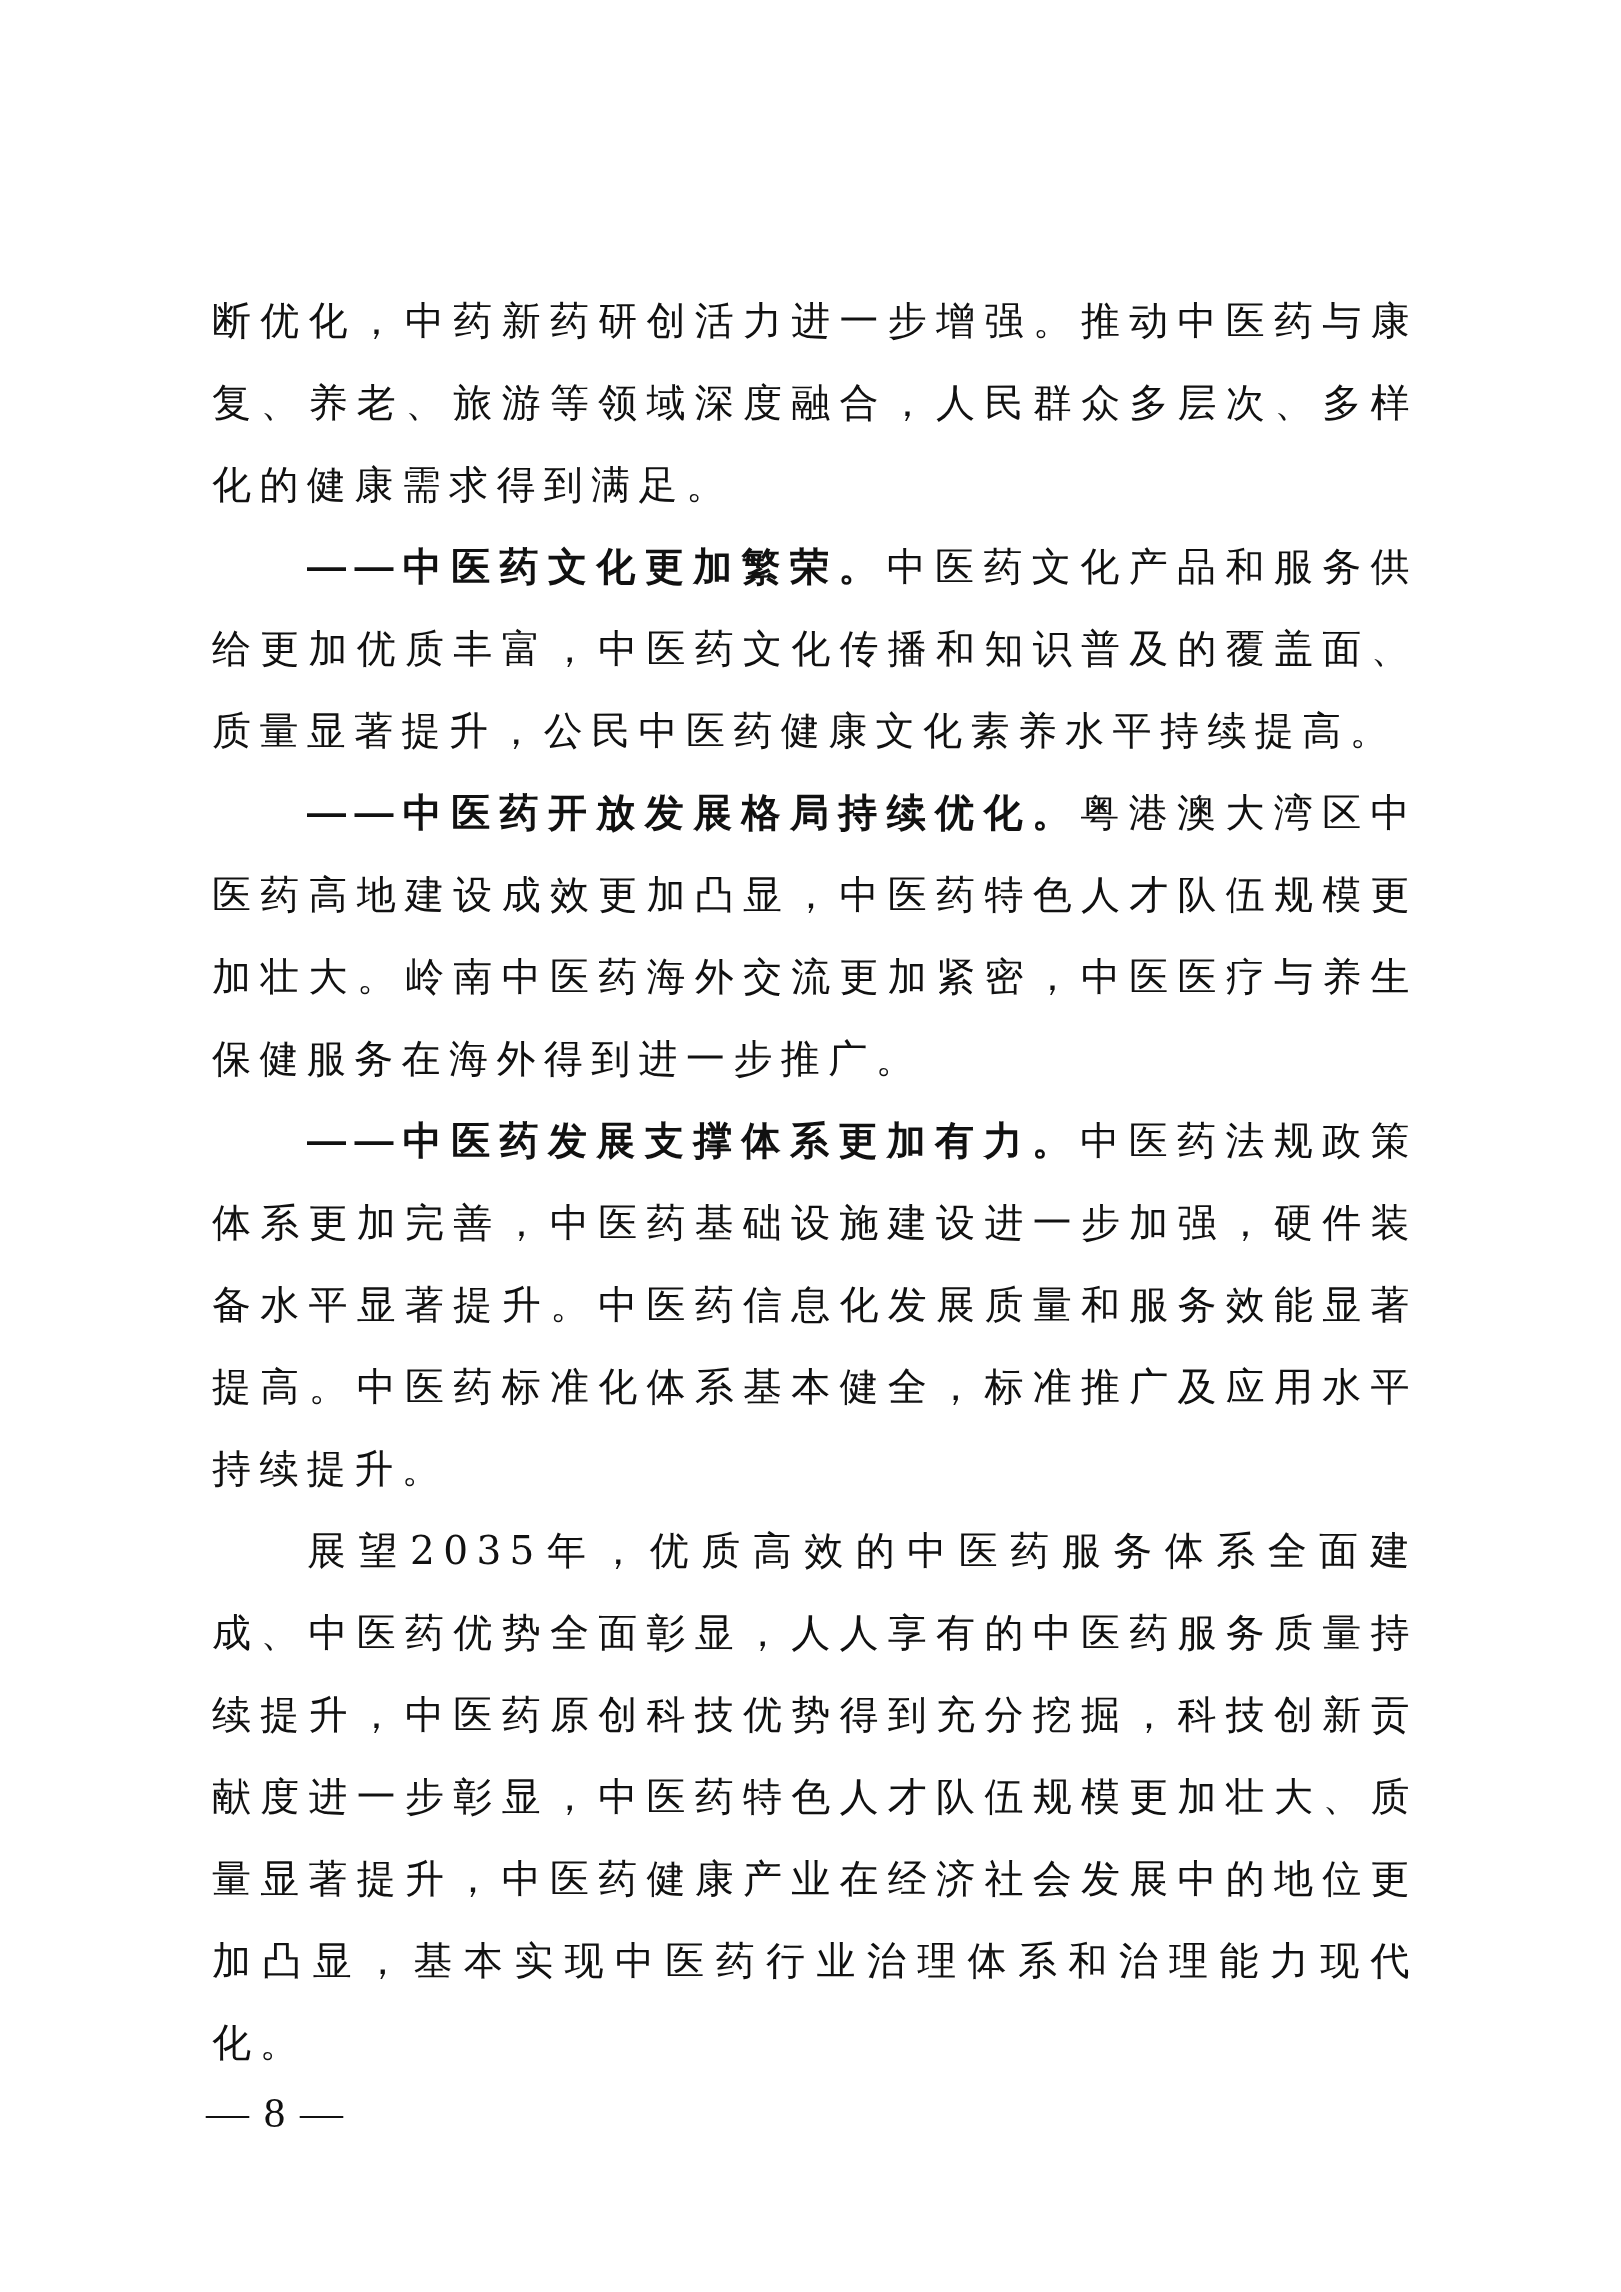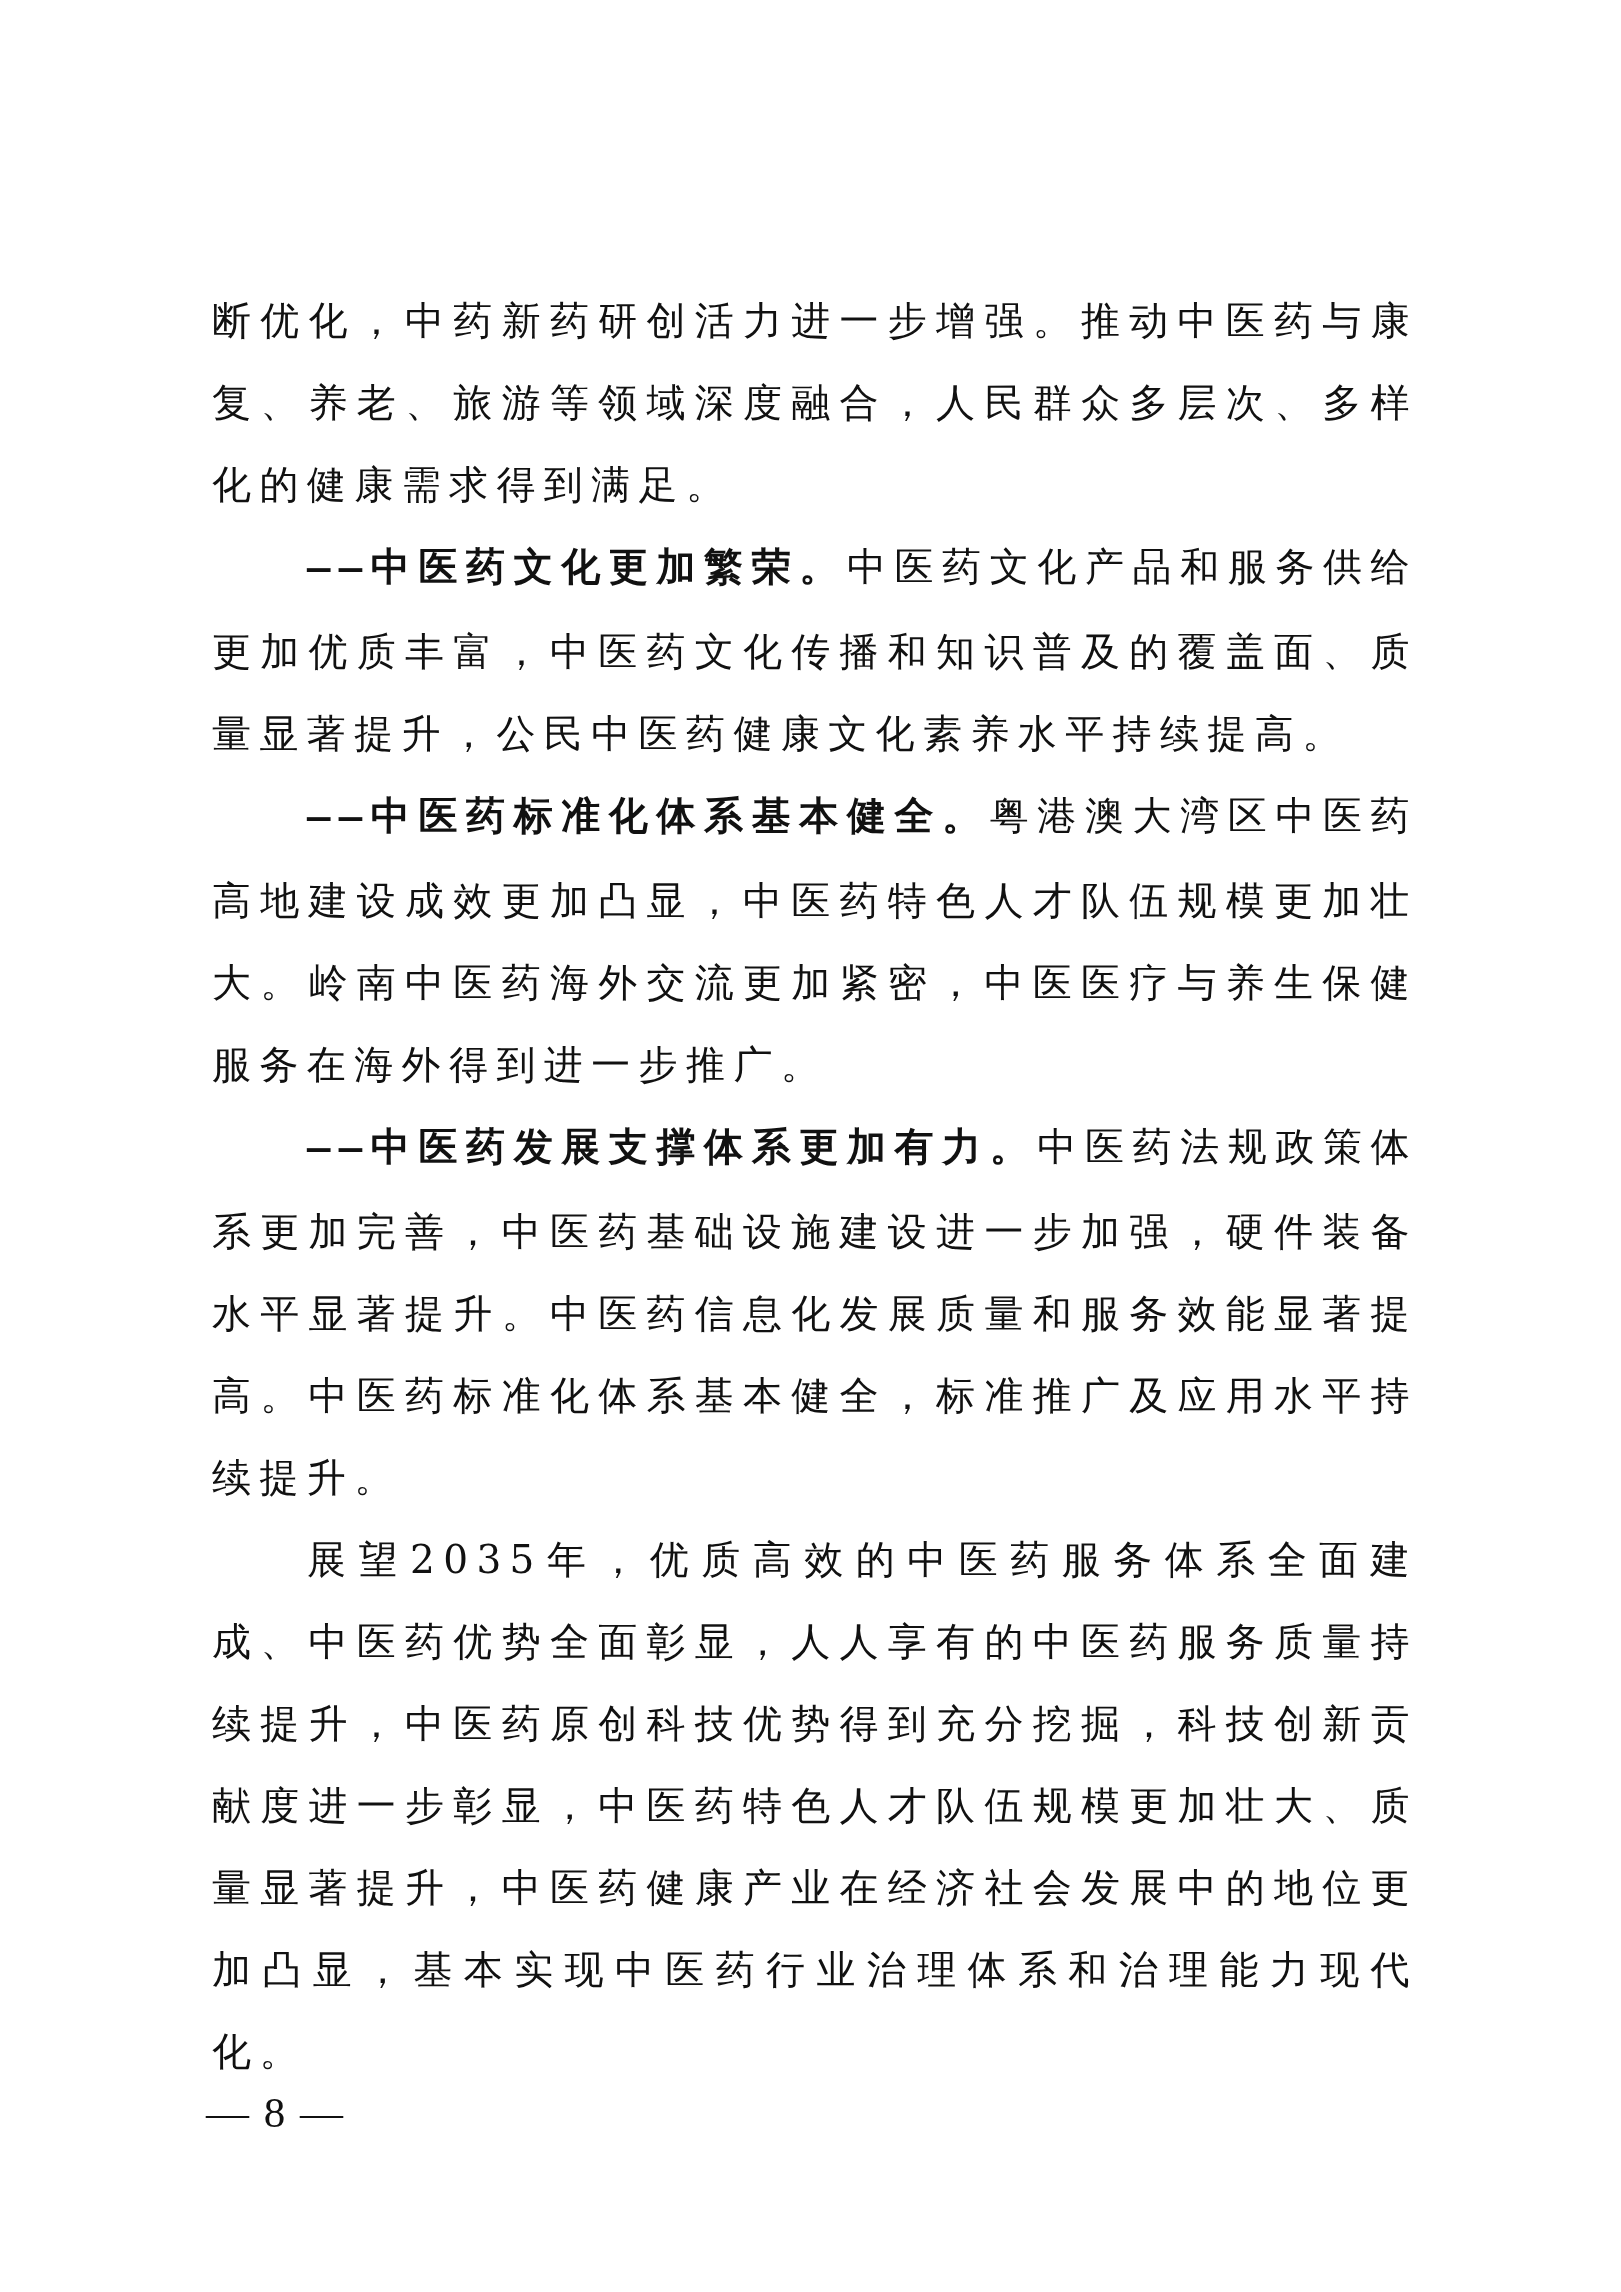--- a/index.html
+++ b/index.html
@@ -13,21 +13,21 @@
     font-family: "DejaVu Serif", "Liberation Serif", serif;
     font-size: 39px;
     line-height: 82px;
     color: #111;
     letter-spacing: 8.4px;
     text-align: justify;
     text-align-last: left;
   }
   .para { margin: 0; padding: 0; }
   .para.indent { text-indent: 95px; }
-  .lead { font-weight: bold; font-family: Liberation Mono, monospace; }
+  .lead { font-weight: bold; font-family: Liberation Sans, sans-serif; }
   .page-number {
     position: absolute;
     left: 206px;
     top: 2088px;
     font-family: "Liberation Serif", "DejaVu Serif", serif;
     font-size: 43px;
     color: #111;
     letter-spacing: 2px;
   }
 </style>
@@ -36,21 +36,21 @@
 
 <div class="page">
   <div class="text-block">
     <p class="para">
       <span>断优化，中药新药研创活力进一步增强。推动中医药与康复、养老、旅游等领域深度融合，人民群众多层次、多样化的健康需求得到满足。</span>
     </p>
     <p class="para indent">
       <span class="lead">——中医药文化更加繁荣。</span><span>中医药文化产品和服务供给更加优质丰富，中医药文化传播和知识普及的覆盖面、质量显著提升，公民中医药健康文化素养水平持续提高。</span>
     </p>
     <p class="para indent">
-      <span class="lead">——中医药标准化体系基本健全。</span><span>粤港澳大湾区中医药高地建设成效更加凸显，中医药特色人才队伍规模更加壮大。岭南中医药海外交流更加紧密，中医医疗与养生保健服务在海外得到进一步推广。</span>
+      <span class="lead">——中医药开放发展格局持续优化。</span><span>粤港澳大湾区中医药高地建设成效更加凸显，中医药特色人才队伍规模更加壮大。岭南中医药海外交流更加紧密，中医医疗与养生保健服务在海外得到进一步推广。</span>
     </p>
     <p class="para indent">
       <span class="lead">——中医药发展支撑体系更加有力。</span><span>中医药法规政策体系更加完善，中医药基础设施建设进一步加强，硬件装备水平显著提升。中医药信息化发展质量和服务效能显著提高。中医药标准化体系基本健全，标准推广及应用水平持续提升。</span>
     </p>
     <p class="para indent">
       <span>展望2035年，优质高效的中医药服务体系全面建成、中医药优势全面彰显，人人享有的中医药服务质量持续提升，中医药原创科技优势得到充分挖掘，科技创新贡献度进一步彰显，中医药特色人才队伍规模更加壮大、质量显著提升，中医药健康产业在经济社会发展中的地位更加凸显，基本实现中医药行业治理体系和治理能力现代化。</span>
     </p>
   </div>
 
   <div class="page-number">— 8 —</div>

